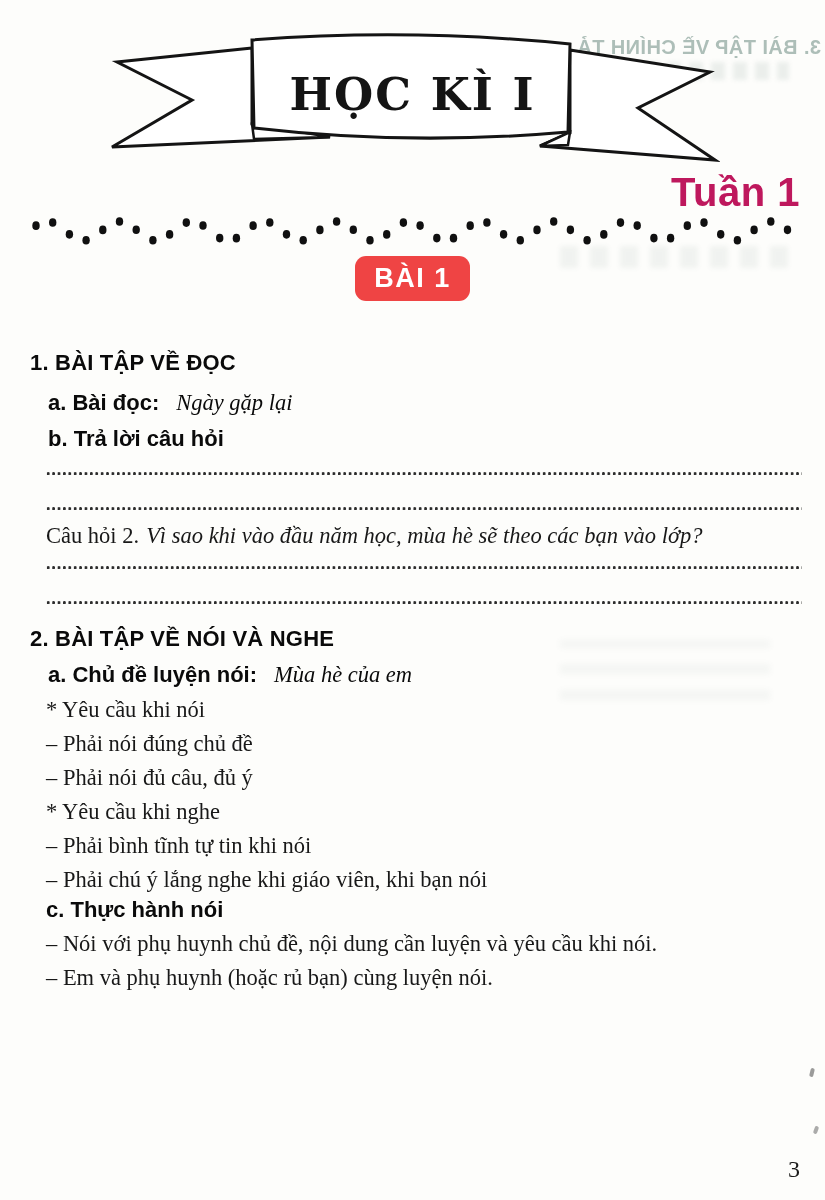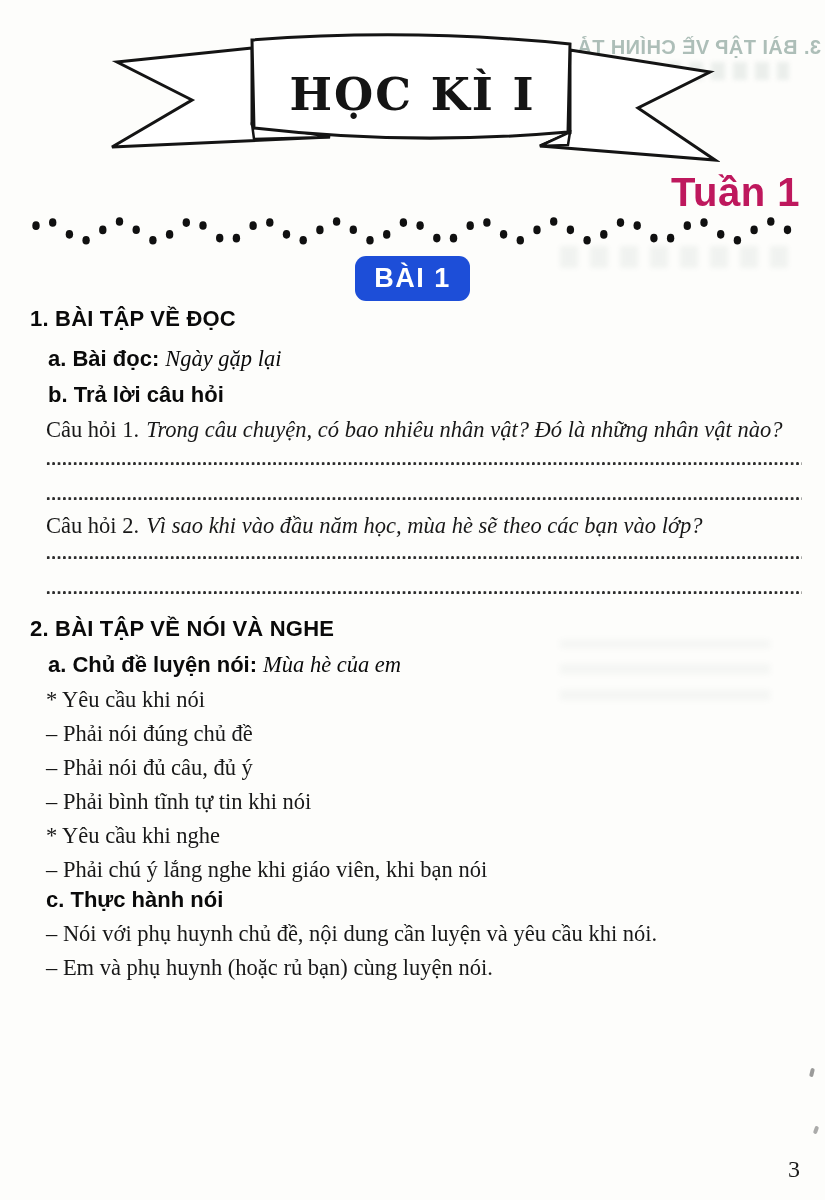--- a/index.html
+++ b/index.html
@@ -30,47 +30,47 @@
     text-align:right;
     font-family:"Liberation Sans", sans-serif;
     font-weight:700; font-size:40px; color:#be185d;
     letter-spacing:0.5px;
   }
 
   .wave { position:absolute; left:28px; top:210px; width:770px; height:42px; }
 
   .lesson-badge {
     position:absolute; left:355px; top:256px; width:115px; height:45px;
-    background:#1d4ed8; border-radius:11px;
+    background:#ef4444; border-radius:11px;
     color:#ffffff; text-align:center;
     font-family:"Liberation Sans", sans-serif;
     font-weight:700; font-size:27px; line-height:45px;
     letter-spacing:1.5px;
   }
 
   
   .content { position:absolute; left:30px; top:301px; width:766px; }
 
   .h-sec {
     font-family:"Liberation Sans", sans-serif;
     font-weight:700; font-size:22px; line-height:36px;
-    color:#0a0a0a; letter-spacing:0.2px;
+    color:#0a0a0a; letter-spacing:0.2px;margin-top:44px;
   }
   .h-sub {
     font-family:"Liberation Sans", sans-serif;
     font-weight:700; font-size:22px; line-height:36px;
     color:#0a0a0a; text-indent:18px;
   }
   .body-p {
     font-family:"Liberation Serif", serif;
     font-size:22.5px; line-height:34px;
     color:#181818; text-indent:16px;
   }
   .ital { font-family:"Liberation Serif", serif; font-style:italic; font-weight:400; font-size:22.5px; }
-  .h-sub .ital { margin-left:6px; }
+  .h-sub .ital { margin-left:17px; }
   .q-text { margin-left:7px; }
 
   .dotted-line {
     height:5px; margin-left:16px; margin-right:-6px;
     background-image: radial-gradient(circle at 2.2px 2.6px, #2c2c2c 1.25px, transparent 1.7px);
     background-size: 5.4px 5px;
     background-repeat: repeat-x;
   }
 
   .mt4  { margin-top:4px;  }
@@ -193,23 +193,20 @@
   <div class="content">
 
     <div class="h-sec">1. BÀI TẬP VỀ ĐỌC</div>
 
     <div class="h-sub mt4">
       <span>a. Bài đọc:</span><span class="ital">Ngày gặp lại</span>
     </div>
 
     <div class="h-sub">b. Trả lời câu hỏi</div>
 
-    <div class="body-p">
-      <span>Câu hỏi 1.</span><span class="ital q-text">Trong câu chuyện, có bao nhiêu nhân vật? Đó là những nhân vật nào?</span>
-    </div>
 
     <div class="dotted-line mt14"></div>
     <div class="dotted-line mt30"></div>
 
     <div class="body-p mt8">
       <span>Câu hỏi 2.</span><span class="ital q-text">Vì sao khi vào đầu năm học, mùa hè sẽ theo các bạn vào lớp?</span>
     </div>
 
     <div class="dotted-line mt12"></div>
     <div class="dotted-line mt30"></div>
@@ -218,23 +215,23 @@
 
     <div class="h-sub">
       <span>a. Chủ đề luyện nói:</span><span class="ital">Mùa hè của em</span>
     </div>
 
 
     <div class="body-p">* Yêu cầu khi nói</div>
 
     <div class="body-p">– Phải nói đúng chủ đề</div>
     <div class="body-p">– Phải nói đủ câu, đủ ý</div>
+    <div class="body-p">* Yêu cầu khi nghe</div>
+
     <div class="body-p">– Phải bình tĩnh tự tin khi nói</div>
-
-    <div class="body-p">* Yêu cầu khi nghe</div>
 
     <div class="body-p">– Phải chú ý lắng nghe khi giáo viên, khi bạn nói</div>
 
     <div class="h-sub lh34 mtneg" style="text-indent:16px;">c. Thực hành nói</div>
 
     <div class="body-p">– Nói với phụ huynh chủ đề, nội dung cần luyện và yêu cầu khi nói.</div>
     <div class="body-p">– Em và phụ huynh (hoặc rủ bạn) cùng luyện nói.</div>
 
 
   </div>

